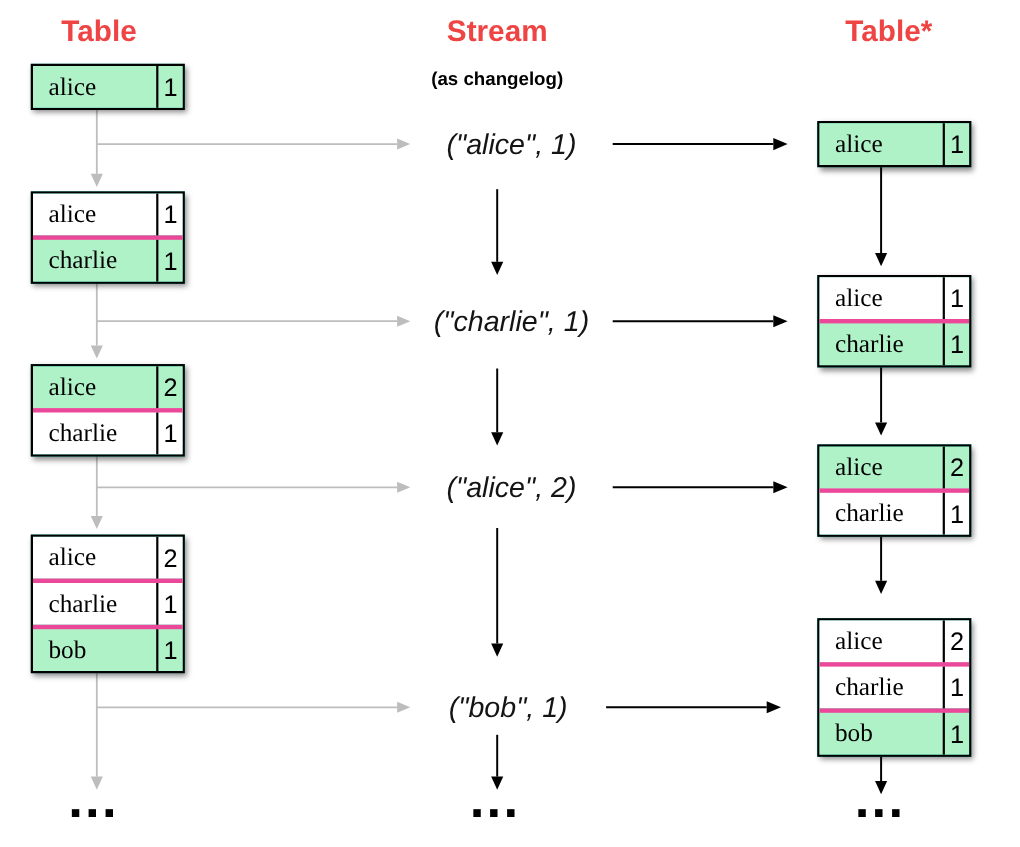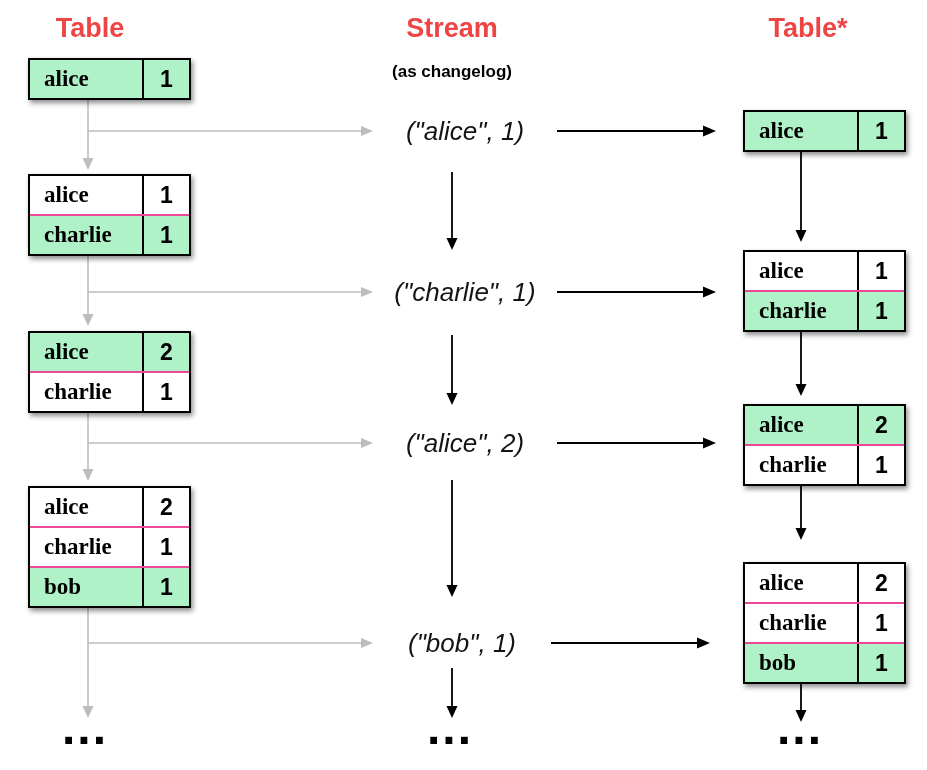--- a/index.html
+++ b/index.html
@@ -15,27 +15,26 @@
 
   .hdr{
     position:absolute;transform:translateX(-50%);
     font-size:27px;font-weight:bold;color:#ef4444;white-space:nowrap;
   }
   .hdr-sub{
     position:absolute;transform:translateX(-50%);
     font-size:17px;font-weight:bold;color:#000;white-space:nowrap;margin-top:17px;
   }
   .tbl{
-    position:absolute;width:163px;box-sizing:border-box;
+    position:absolute;width:140px;box-sizing:border-box;
     border:2px solid #000;background:#14b8a6;
     box-shadow:2px 3px 5px rgba(0,0,0,0.45);
-    font-weight:bold;
   }
   .row{display:flex;height:38px;background:var(--row-white,#fff);}
-  .row + .row{border-top:2px solid #ec4899;}
+  .row + .row{border-top:4px solid #ec4899;}
   .row.hl{background:var(--highlight-green,#aff2c8);}
   .key{
     width:114px;box-sizing:border-box;border-right:2px solid #000;
     font-family:"Liberation Serif",serif;font-size:23px;color:#000;
     display:flex;align-items:center;padding-left:14px;
   }
   .val{
     flex:1;display:flex;align-items:center;justify-content:center;
     font-family:"Liberation Sans",sans-serif;font-size:23px;color:#000;
   }

